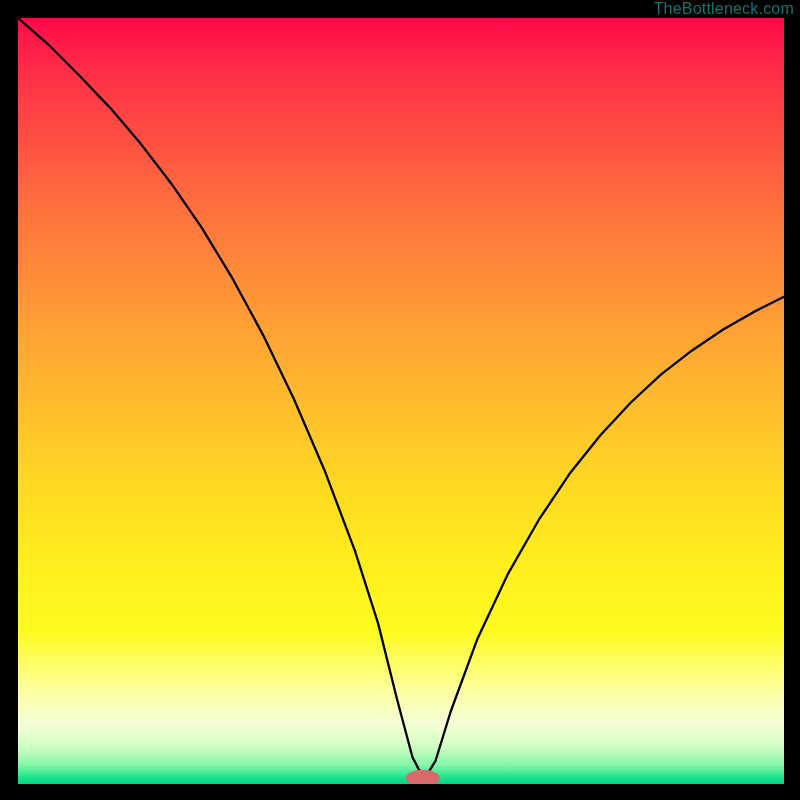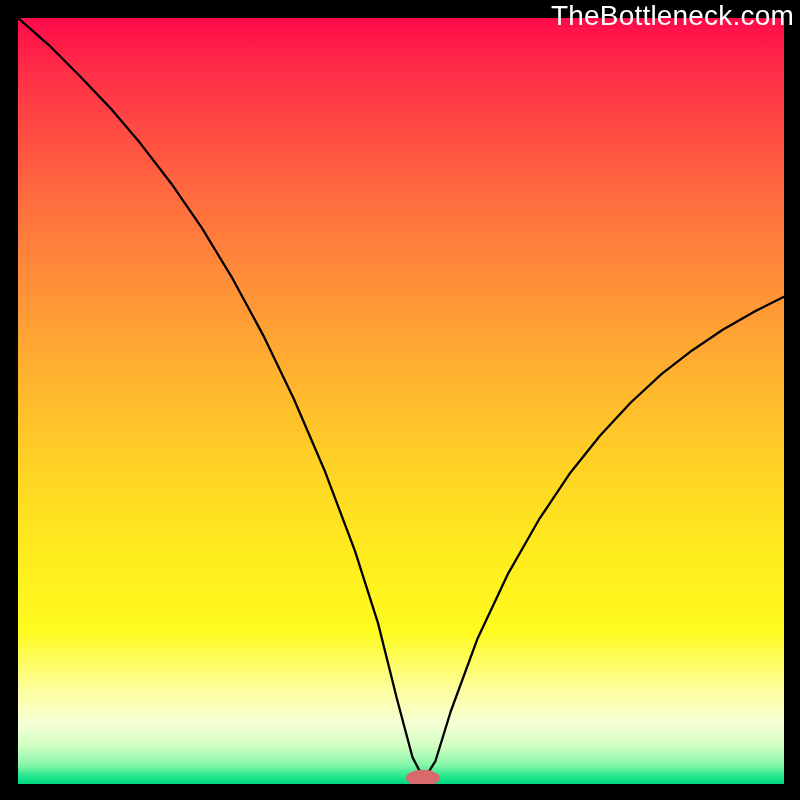--- a/index.html
+++ b/index.html
@@ -64,22 +64,22 @@
     stroke-linecap: round;
   }
   .marker {
     fill: #d86a6b;
     stroke: none;
   }
   .watermark {
     position: absolute;
     top: 0px;
     right: 6px;
-    color: #ffffff;
-    font-size: 28px;
+    color: #0f766e;
+    font-size: 16px;
     font-weight: 400;
     letter-spacing: 0.2px;
     user-select: none;
   }
 </style>
 </head>
 <body>
 
 <div class="frame">
   <div class="plot">

